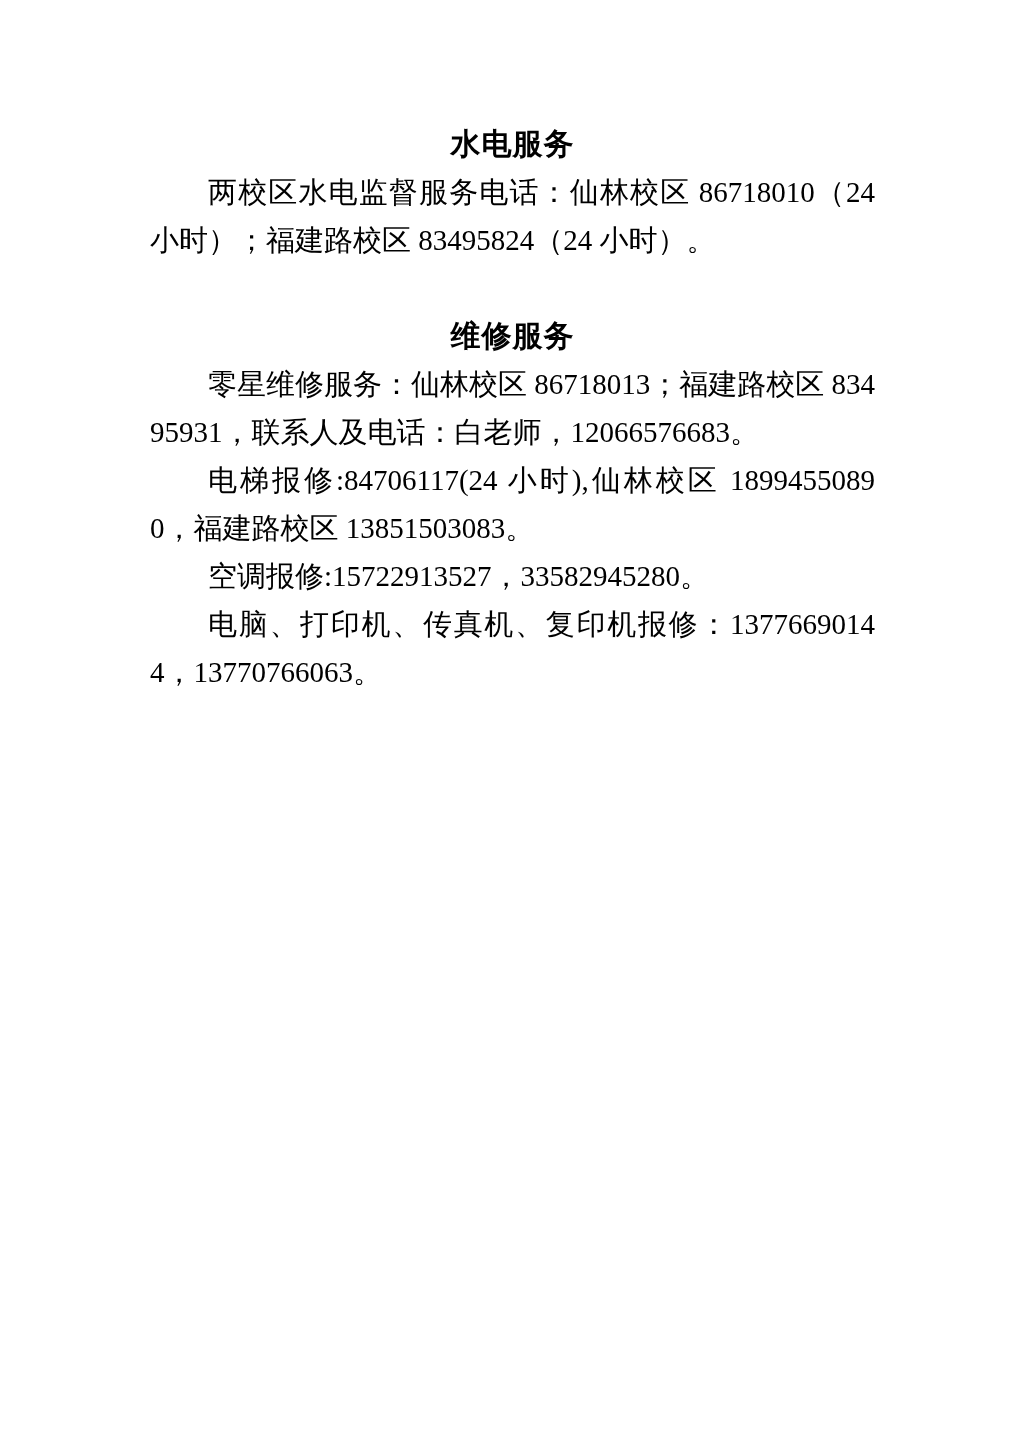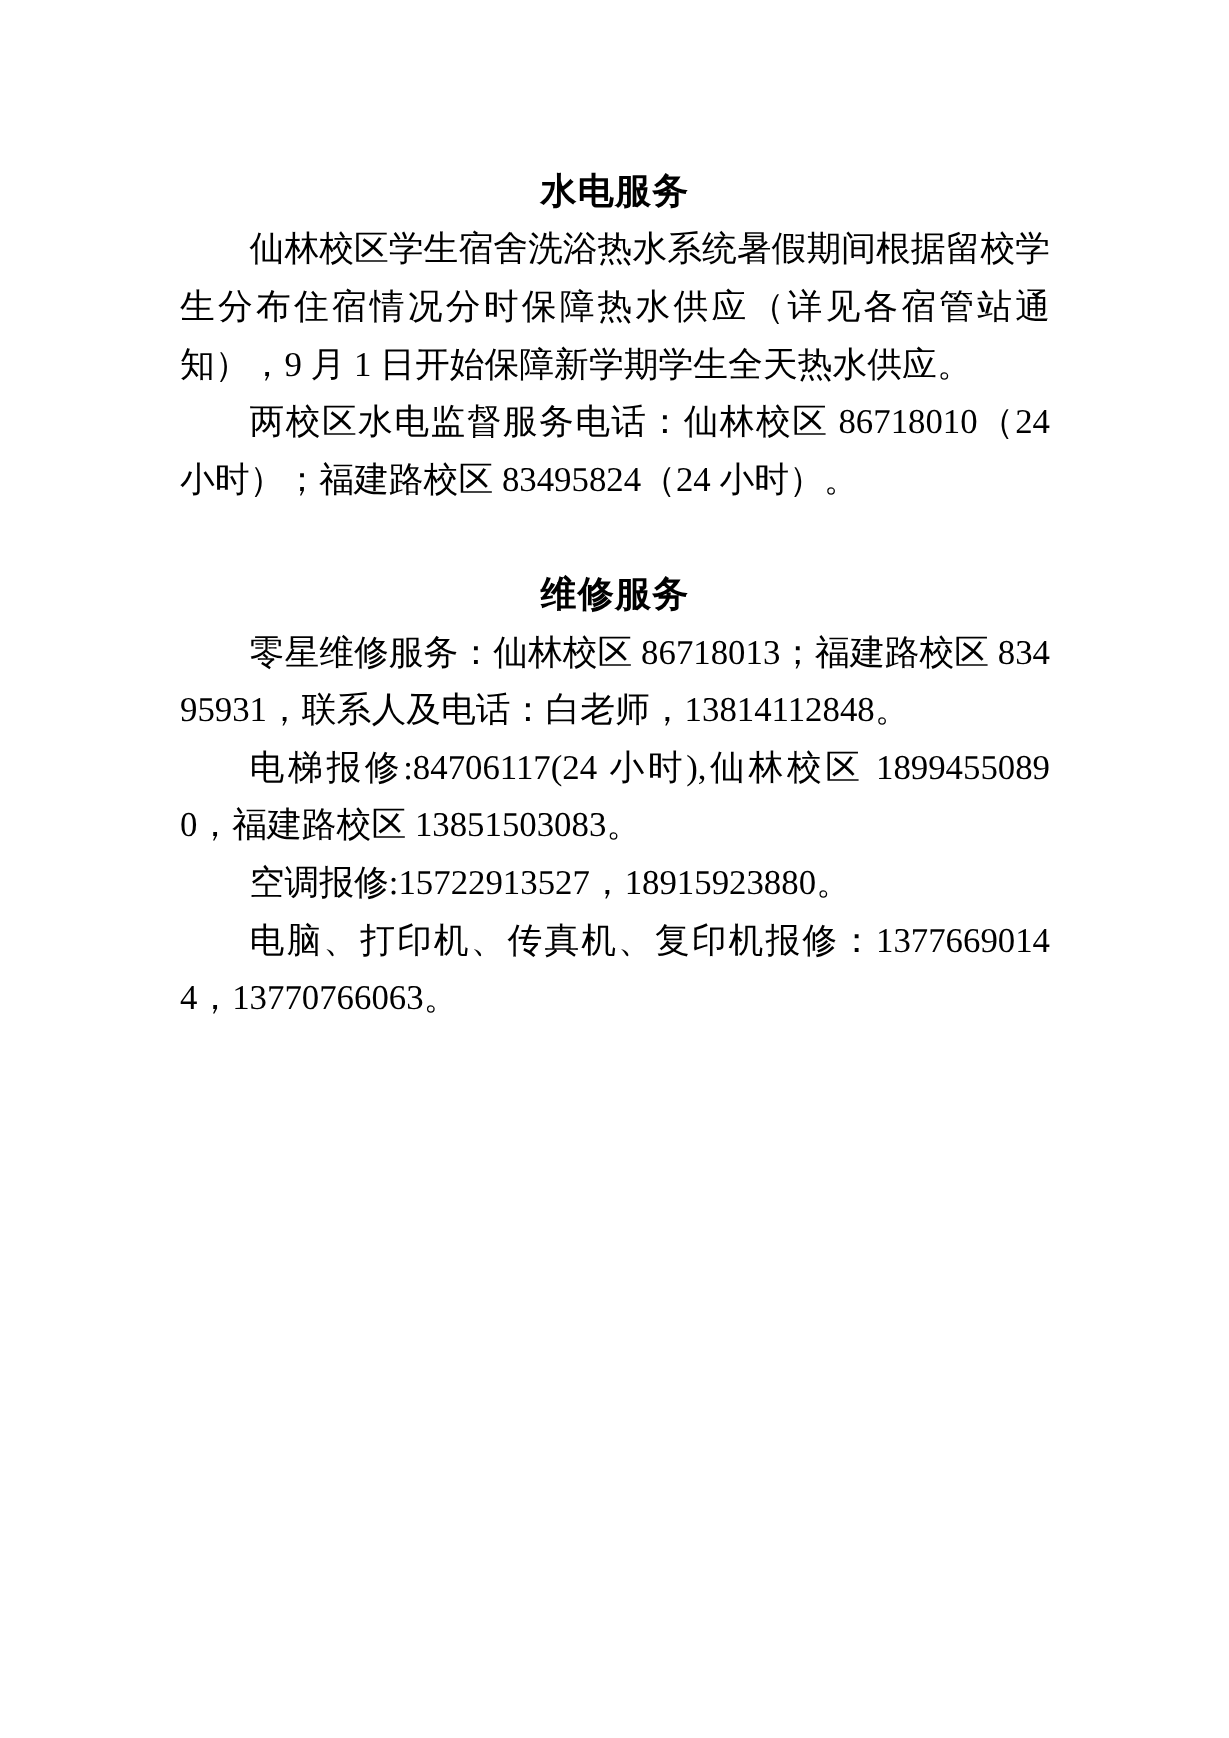--- a/index.html
+++ b/index.html
@@ -20,48 +20,47 @@
   .section-heading {
     font-family: "Liberation Sans", sans-serif;
     font-weight: 700;
     font-size: 30px;
     line-height: 48px;
     text-align: center;
     margin: 48px 0 0 0;
     letter-spacing: 1px;
   }
   .doc-section:first-of-type .section-heading {
-    margin-top: 16px;
+    margin-top: 0;
   }
   .para {
     font-family: "Liberation Serif", "DejaVu Serif", serif;
     font-size: 29px;
     line-height: 48px;
     margin: 0;
     text-align: justify;
     text-justify: inter-character;
     text-indent: 2em;
     word-break: break-all;
   }
 </style>
 </head>
 <body>
 
 <div class="page">
 
   <section class="doc-section">
     <h2 class="section-heading">水电服务</h2>
-    <p class="para">仙林校区学生宿舍洗浴热水系统暑假期间根据留校学生分布住宿情况分时保障热水供应（详见各宿管站通知），9 月 1 日开始保障新学期学生全天热水供应。</p>
     <p class="para">两校区水电监督服务电话：仙林校区 86718010（24 小时）；福建路校区 83495824（24 小时）。</p>
   </section>
 
   <section class="doc-section">
     <h2 class="section-heading">维修服务</h2>
-    <p class="para">零星维修服务：仙林校区 86718013；福建路校区 83495931，联系人及电话：白老师，13814112848。</p>
+    <p class="para">零星维修服务：仙林校区 86718013；福建路校区 83495931，联系人及电话：白老师，12066576683。</p>
     <p class="para">电梯报修:84706117(24 小时),仙林校区 18994550890，福建路校区 13851503083。</p>
-    <p class="para">空调报修:15722913527，18915923880。</p>
+    <p class="para">空调报修:15722913527，33582945280。</p>
     <p class="para">电脑、打印机、传真机、复印机报修：13776690144，13770766063。</p>
   </section>
 
   <section class="doc-section">
   </section>
 
 </div>
 
 </body></html>

